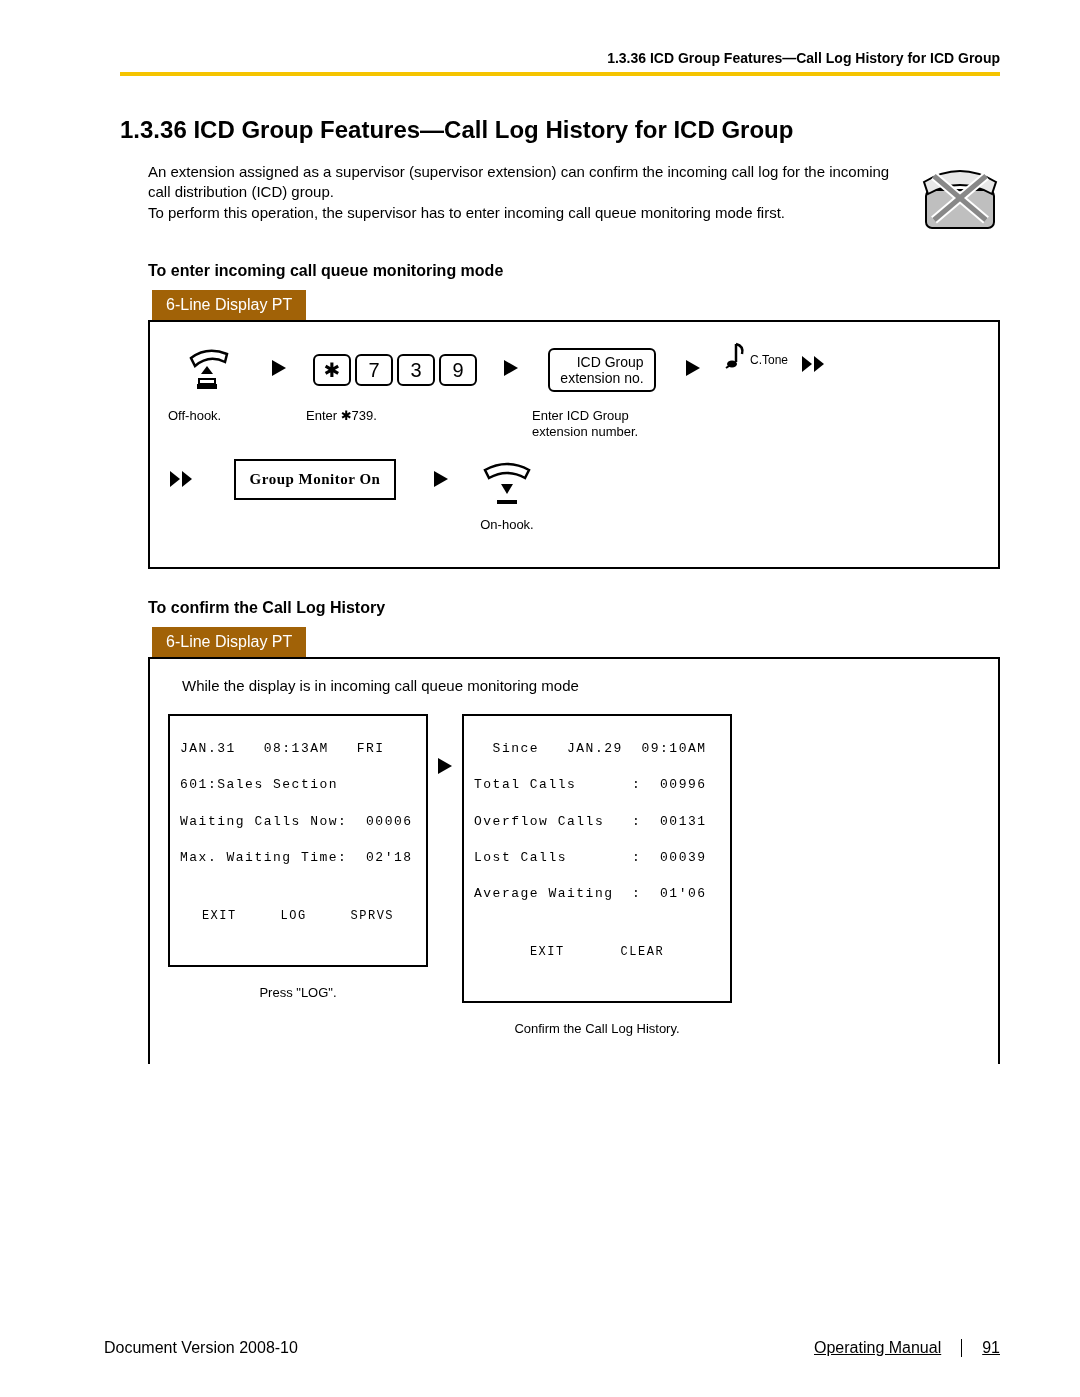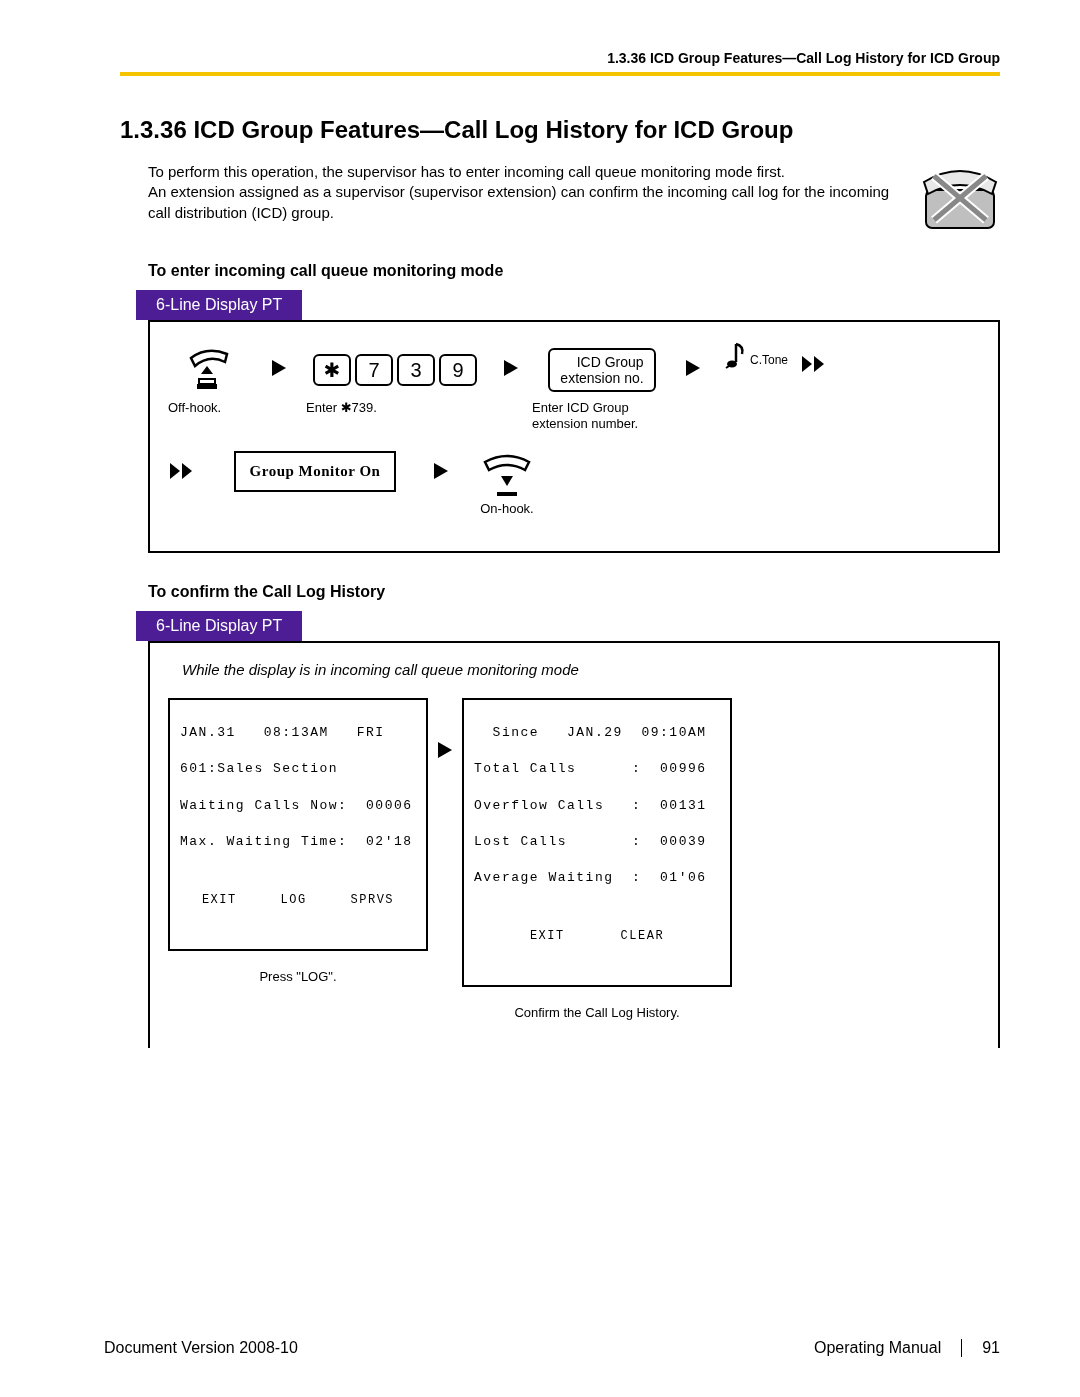--- a/index.html
+++ b/index.html
@@ -47,25 +47,25 @@
     flex-shrink: 0;
   }
   .subheading {
     font-size: 16px;
     font-weight: bold;
     margin-bottom: 10px;
     padding-left: 28px;
   }
   .tab {
     display: inline-block;
-    background: #4c1d95;
+    background: #a16207;
     color: #fff;
-    padding: 6px 20px;
+    padding: 6px 14px;
     font-size: 16px;
-    margin-left: 16px;
+    margin-left: 32px;
   }
   .flowbox {
     border: 2px solid #000;
     margin-left: 28px;
     margin-right: 0;
     margin-bottom: 30px;
     padding: 18px 18px 22px 18px;
   }
   .flowbox2 {
     border: 2px solid #000;
@@ -83,20 +83,21 @@
     margin-top: 18px;
   }
   .step {
     display: flex;
     flex-direction: column;
     align-items: center;
   }
   .step-icon-cell { height: 60px; display: flex; align-items: center; justify-content: center; }
   .step-label {
     font-size: 13px;
+    margin-top: 8px;
     text-align: left;
     line-height: 1.25;
   }
   .arrow {
     margin-top: 18px;
   }
   .arrow svg { display: block; }
   .dial-keys {
     display: flex;
     gap: 4px;
@@ -130,21 +131,20 @@
   .ctone-label { font-size: 12px; margin-top: 4px; }
   .monitor-box {
     border: 2px solid #000;
     padding: 10px 14px;
     font-family: Liberation Serif, serif;
     font-size: 15px;
     font-weight: bold;
     letter-spacing: 0.5px;
   }
   .italic-note {
-    font-style: italic;
     font-size: 15px;
     margin: 6px 0 20px 14px;
   }
   .lcd-row {
     display: flex;
     align-items: flex-start;
     gap: 8px;
   }
   .lcd {
     border: 2px solid #000;
@@ -174,40 +174,41 @@
     right: 80px;
     display: flex;
     justify-content: space-between;
     align-items: center;
     font-size: 16px;
   }
   .footer-right {
     display: flex;
     align-items: flex-start;
     gap: 20px;
+    text-decoration: underline;
   }
   .footer-sep {
     width: 1px;
     height: 18px;
     background: #000;
   }
 </style>
 </head>
 <body>
 
 <div class="page">
   <div class="header">1.3.36 ICD Group Features—Call Log History for ICD Group</div>
   <div class="header-rule"></div>
 
   <h1 class="section-title">1.3.36  ICD Group Features—Call Log History for ICD Group</h1>
 
   <div class="intro-wrap">
     <div class="intro">
+      <div>An extension assigned as a supervisor (supervisor extension) can confirm the incoming call log for the incoming call distribution (ICD) group.</div>
       <div>To perform this operation, the supervisor has to enter incoming call queue monitoring mode first.</div>
-      <div>An extension assigned as a supervisor (supervisor extension) can confirm the incoming call log for the incoming call distribution (ICD) group.</div>
     </div>
     <div class="phone-icon">
       <svg viewBox="0 0 80 70" width="80" height="70">
         <rect x="6" y="28" width="68" height="38" rx="6" fill="#bfbfbf" stroke="#000" stroke-width="2"></rect>
         <path d="M 4 20 Q 40 -2 76 20 L 72 32 Q 40 14 8 32 Z" fill="#e8e8e8" stroke="#000" stroke-width="2"></path>
         <line x1="14" y1="14" x2="66" y2="58" stroke="#fff" stroke-width="9"></line>
         <line x1="66" y1="14" x2="14" y2="58" stroke="#fff" stroke-width="9"></line>
         <line x1="14" y1="14" x2="66" y2="58" stroke="#888" stroke-width="5"></line>
         <line x1="66" y1="14" x2="14" y2="58" stroke="#888" stroke-width="5"></line>
       </svg>

